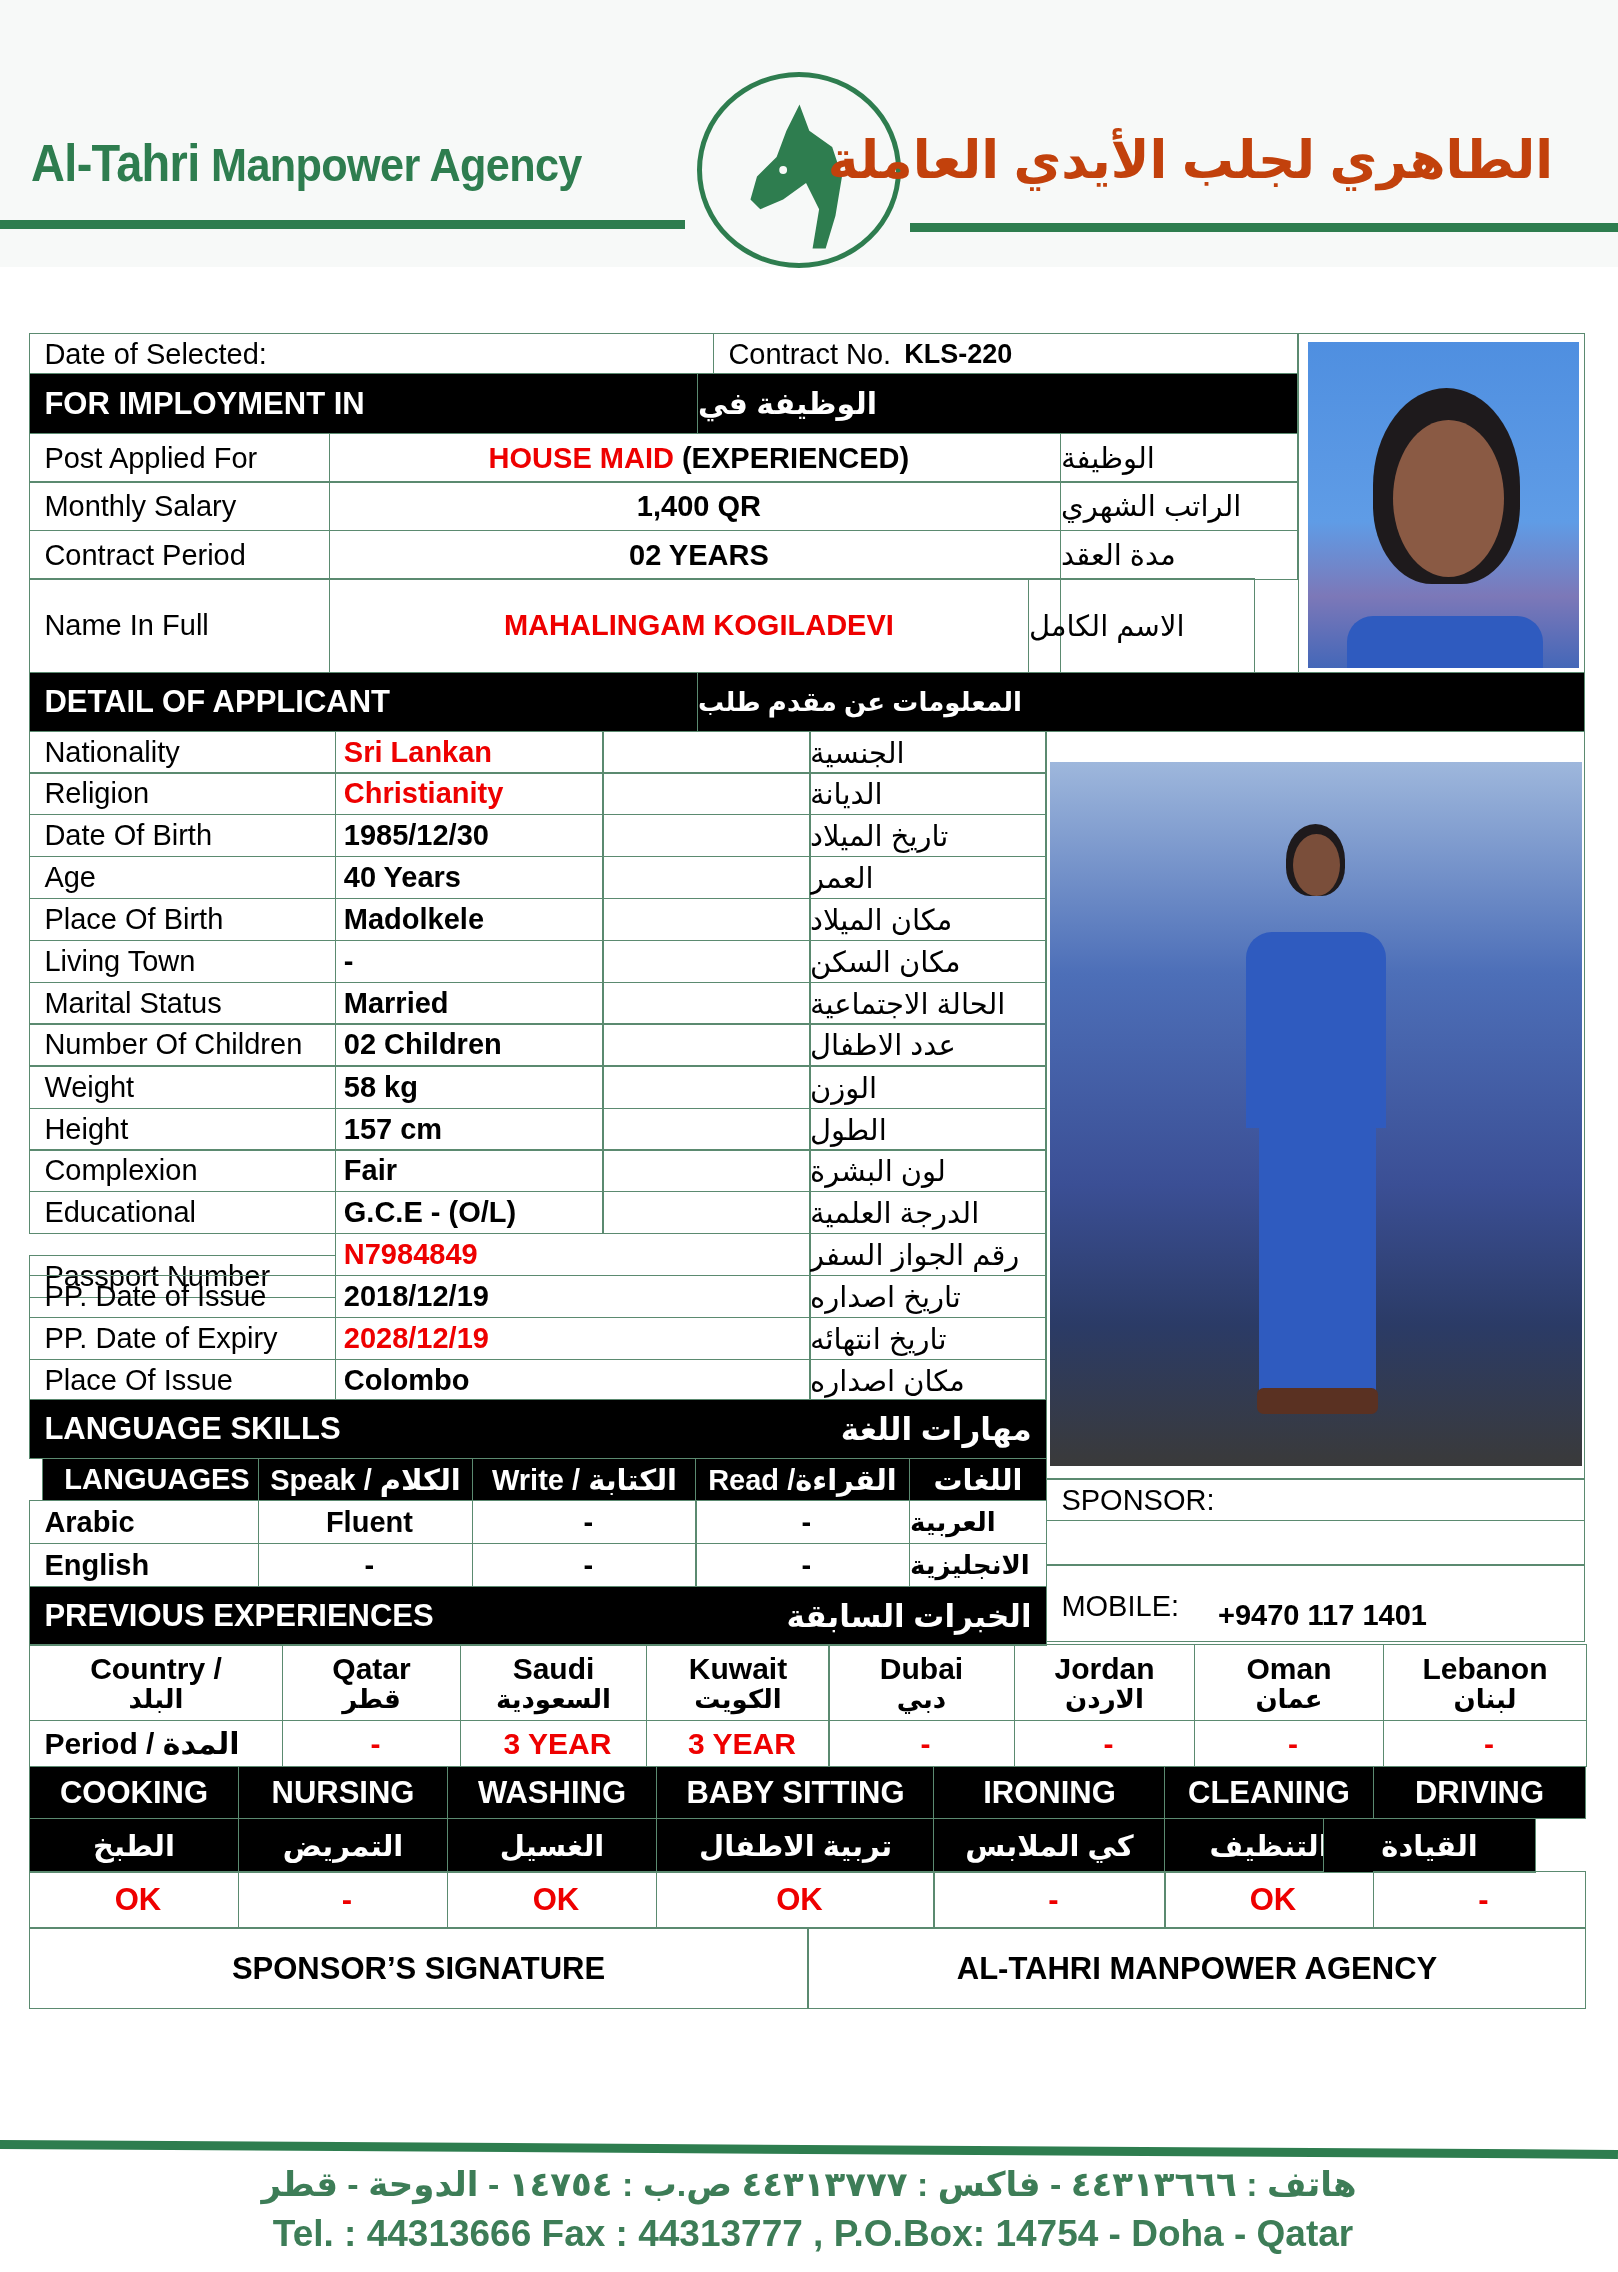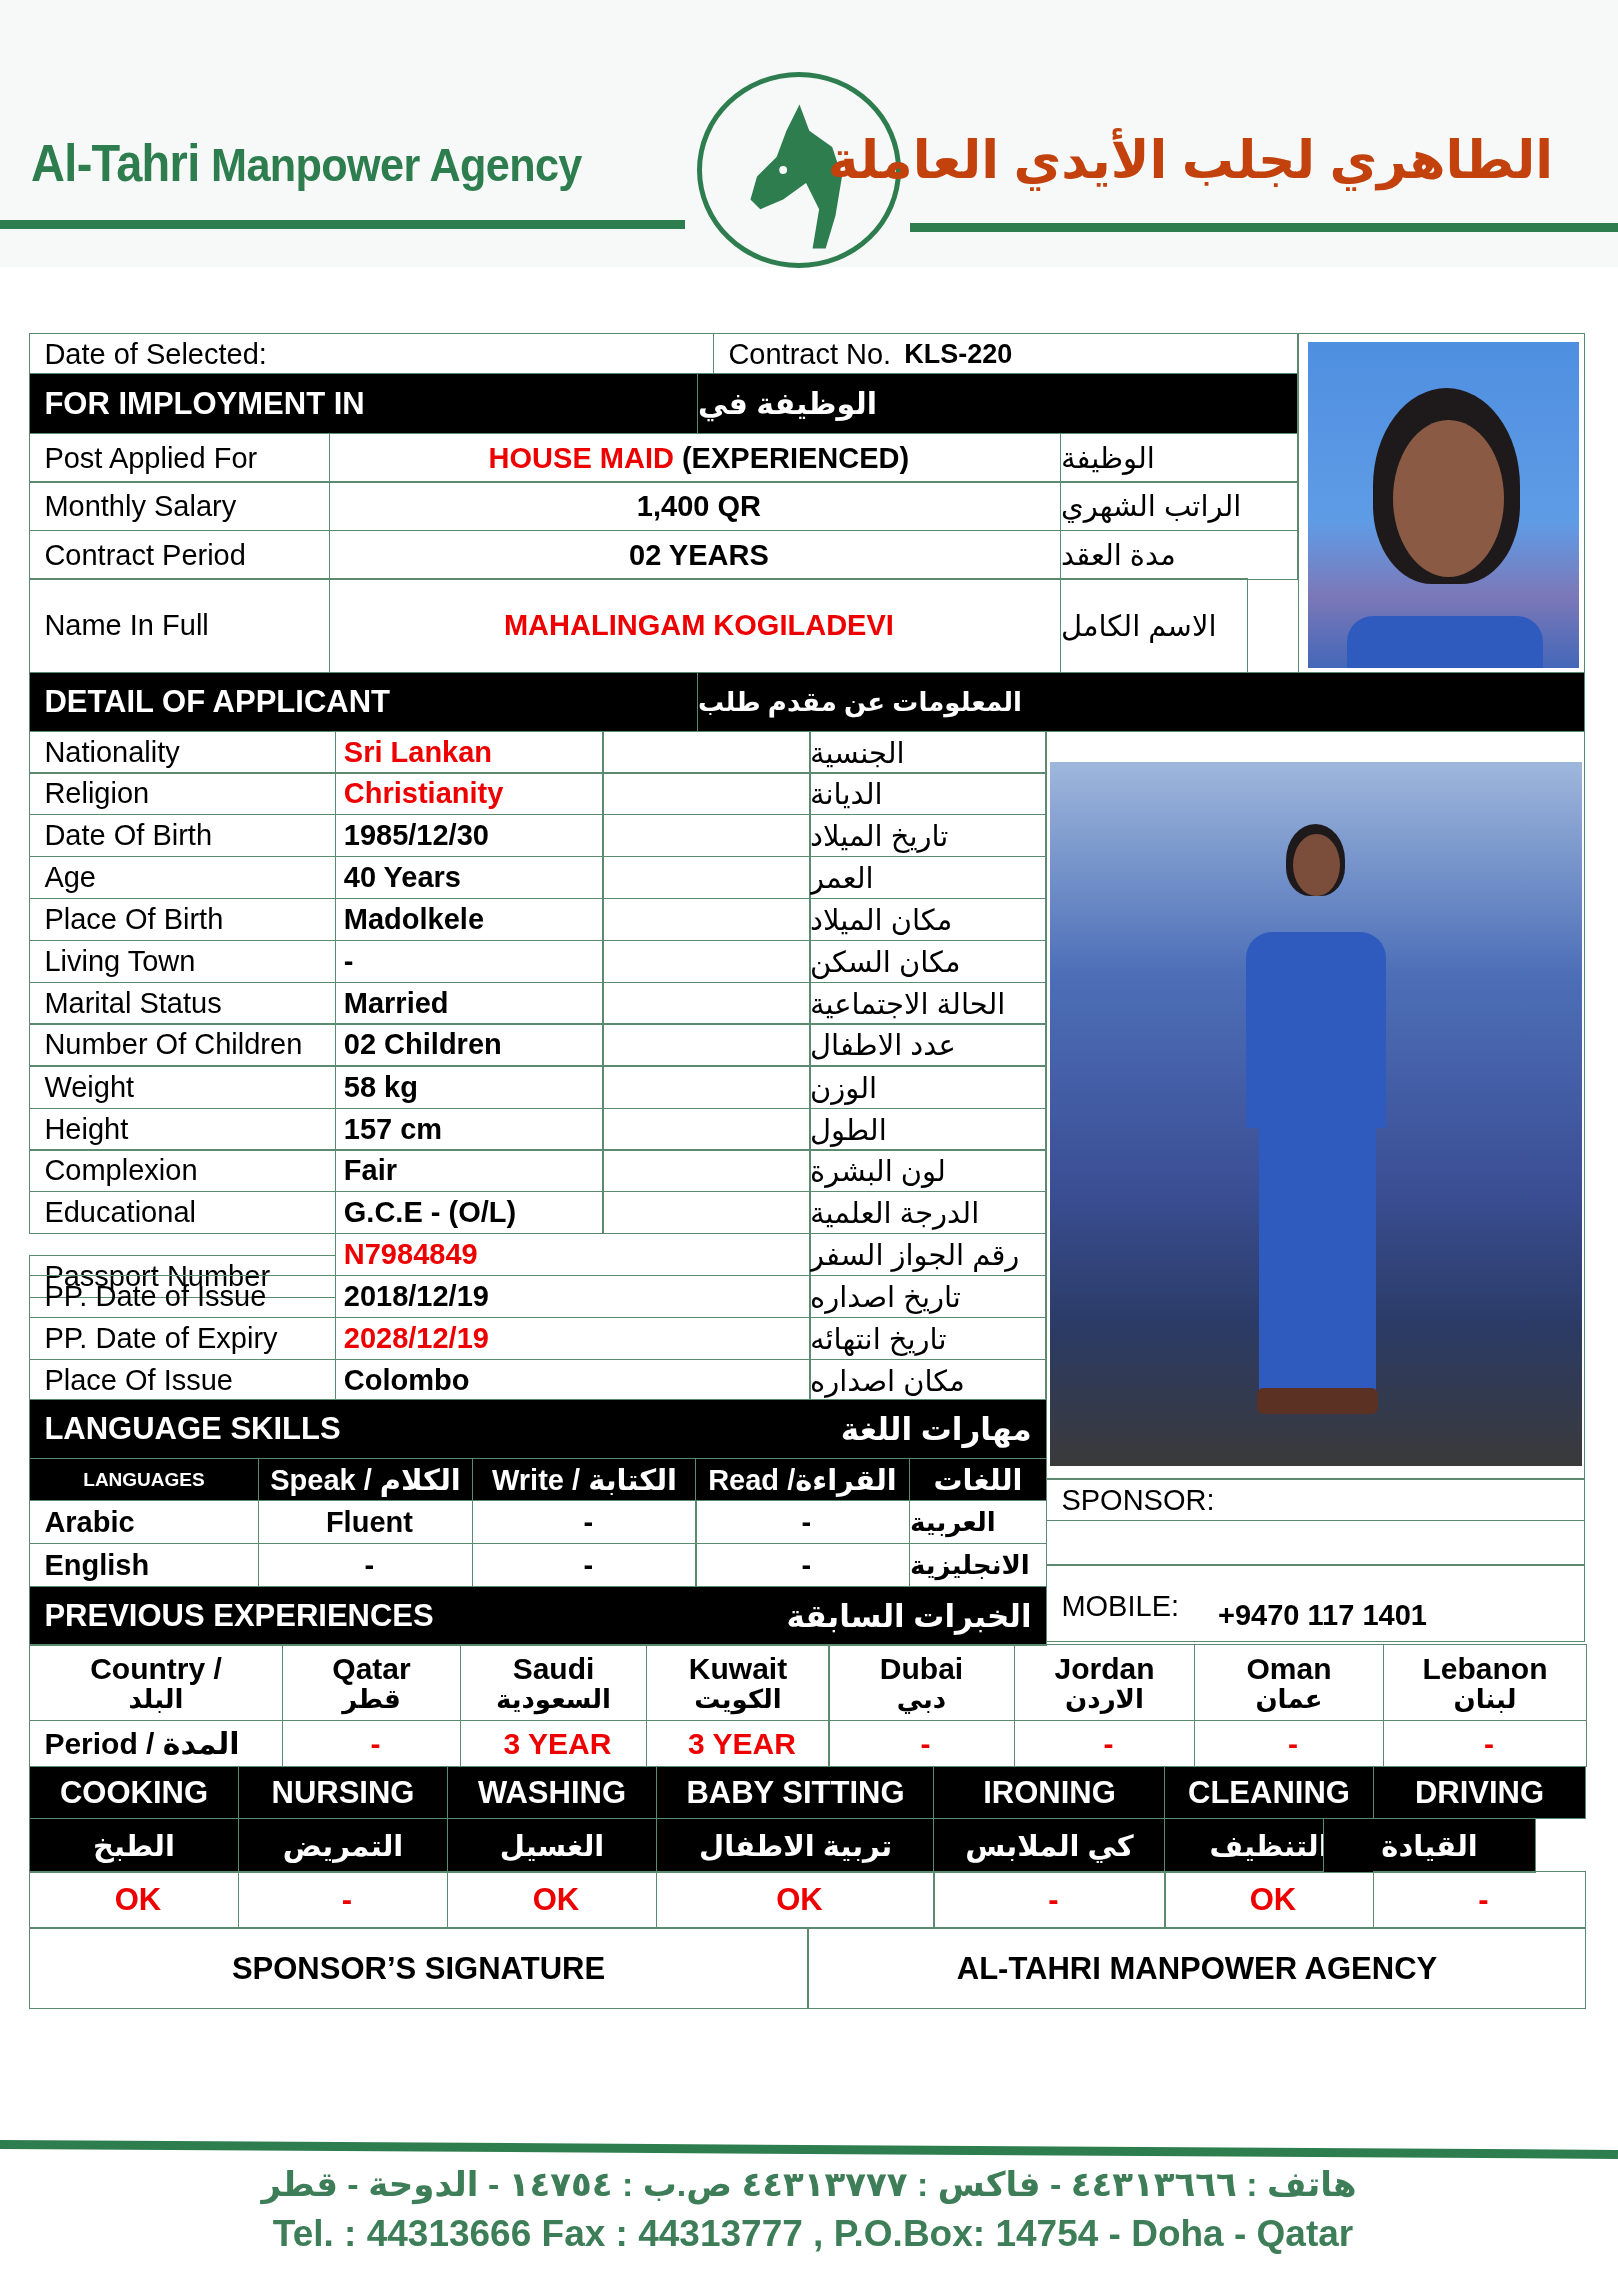--- a/index.html
+++ b/index.html
@@ -81,21 +81,21 @@
 <div class="cell lbl" style="left:29px;top:481px;width:301px;height:50px;">Monthly Salary</div>
 <div class="cell val center" style="left:329px;top:481px;width:732px;height:50px;">1,400 QR</div>
 <div class="cell ar" style="left:1060px;top:481px;width:238px;height:50px;">الراتب الشهري</div>
 
 <div class="cell lbl" style="left:29px;top:530px;width:301px;height:50px;">Contract Period</div>
 <div class="cell val center" style="left:329px;top:530px;width:732px;height:50px;">02 YEARS</div>
 <div class="cell ar" style="left:1060px;top:530px;width:238px;height:50px;">مدة العقد</div>
 
 <div class="cell lbl" style="left:29px;top:578px;width:301px;height:95px;">Name In Full</div>
 <div class="cell val center red" style="left:329px;top:578px;width:732px;height:95px;">MAHALINGAM KOGILADEVI</div>
-<div class="cell ar" style="left:1060px;top:578px;width:188px;height:95px;">الاسم الكامل</div>
+<div class="cell ar" style="left:1028px;top:578px;width:227px;height:95px;">الاسم الكامل</div>
 
 <div class="cell" style="left:1298px;top:333px;width:287px;height:340px;border-width:1.3px;"></div>
 <div class="abs photo-head">
   <div class="person-hair" style="left:65px;top:46px;width:147px;height:196px;"></div>
   <div class="person-head" style="left:85px;top:78px;width:111px;height:157px;background:#8a5a44;"></div>
   <div class="person-body" style="left:39px;top:274px;width:196px;height:52px;"></div>
 </div>
 
 <div class="cell green hdr" style="left:29px;top:672px;width:669px;height:60px;">DETAIL OF APPLICANT</div>
 <div class="cell green hdr-ar" style="left:697px;top:672px;width:888px;height:60px;font-size:26px;">المعلومات عن مقدم طلب</div>
@@ -169,21 +169,21 @@
   <div class="person-head" style="left:243px;top:72px;width:47px;height:62px;background:#7a4e3a;"></div>
   <div class="person-body" style="left:196px;top:170px;width:140px;height:196px;"></div>
   <div class="person-body" style="left:209px;top:352px;width:117px;height:280px;border-radius:0;"></div>
   <div class="abs" style="left:207px;top:626px;width:121px;height:26px;background:#5a3122;border-radius:6.5px;"></div>
 </div>
 
 <div class="cell green hdr" style="left:29px;top:1399px;width:1018px;height:60px;justify-content:space-between;padding-right:14.4px;">
   <span>LANGUAGE SKILLS</span>
   <span style="direction:rtl;">مهارات اللغة</span>
 </div>
-<div class="cell green center" style="left:29px;top:1458px;width:230px;height:43px;font-size:19px;">LANGUAGES</div>
+<div class="cell green center" style="left:42px;top:1458px;width:230px;height:43px;font-size:29px;">LANGUAGES</div>
 <div class="cell green center" style="left:258px;top:1458px;width:215px;height:43px;font-size:29px;">Speak / الكلام</div>
 <div class="cell green center" style="left:472px;top:1458px;width:225px;height:43px;font-size:29px;">Write / الكتابة</div>
 <div class="cell green center" style="left:695px;top:1458px;width:215px;height:43px;font-size:29px;">Read /القراءة</div>
 <div class="cell green center" style="left:909px;top:1458px;width:138px;height:43px;font-size:29px;">اللغات</div>
 
 <div class="cell val" style="left:29px;top:1500px;width:230px;height:44px;padding-left:14.4px;">Arabic</div>
 <div class="cell val center" style="left:258px;top:1500px;width:215px;height:44px;">Fluent</div>
 <div class="cell val center" style="left:472px;top:1500px;width:225px;height:44px;">-</div>
 <div class="cell val center" style="left:695px;top:1500px;width:215px;height:44px;">-</div>
 <div class="cell ar" style="left:909px;top:1500px;width:138px;height:44px;font-weight:bold;font-size:26px;">العربية</div>

